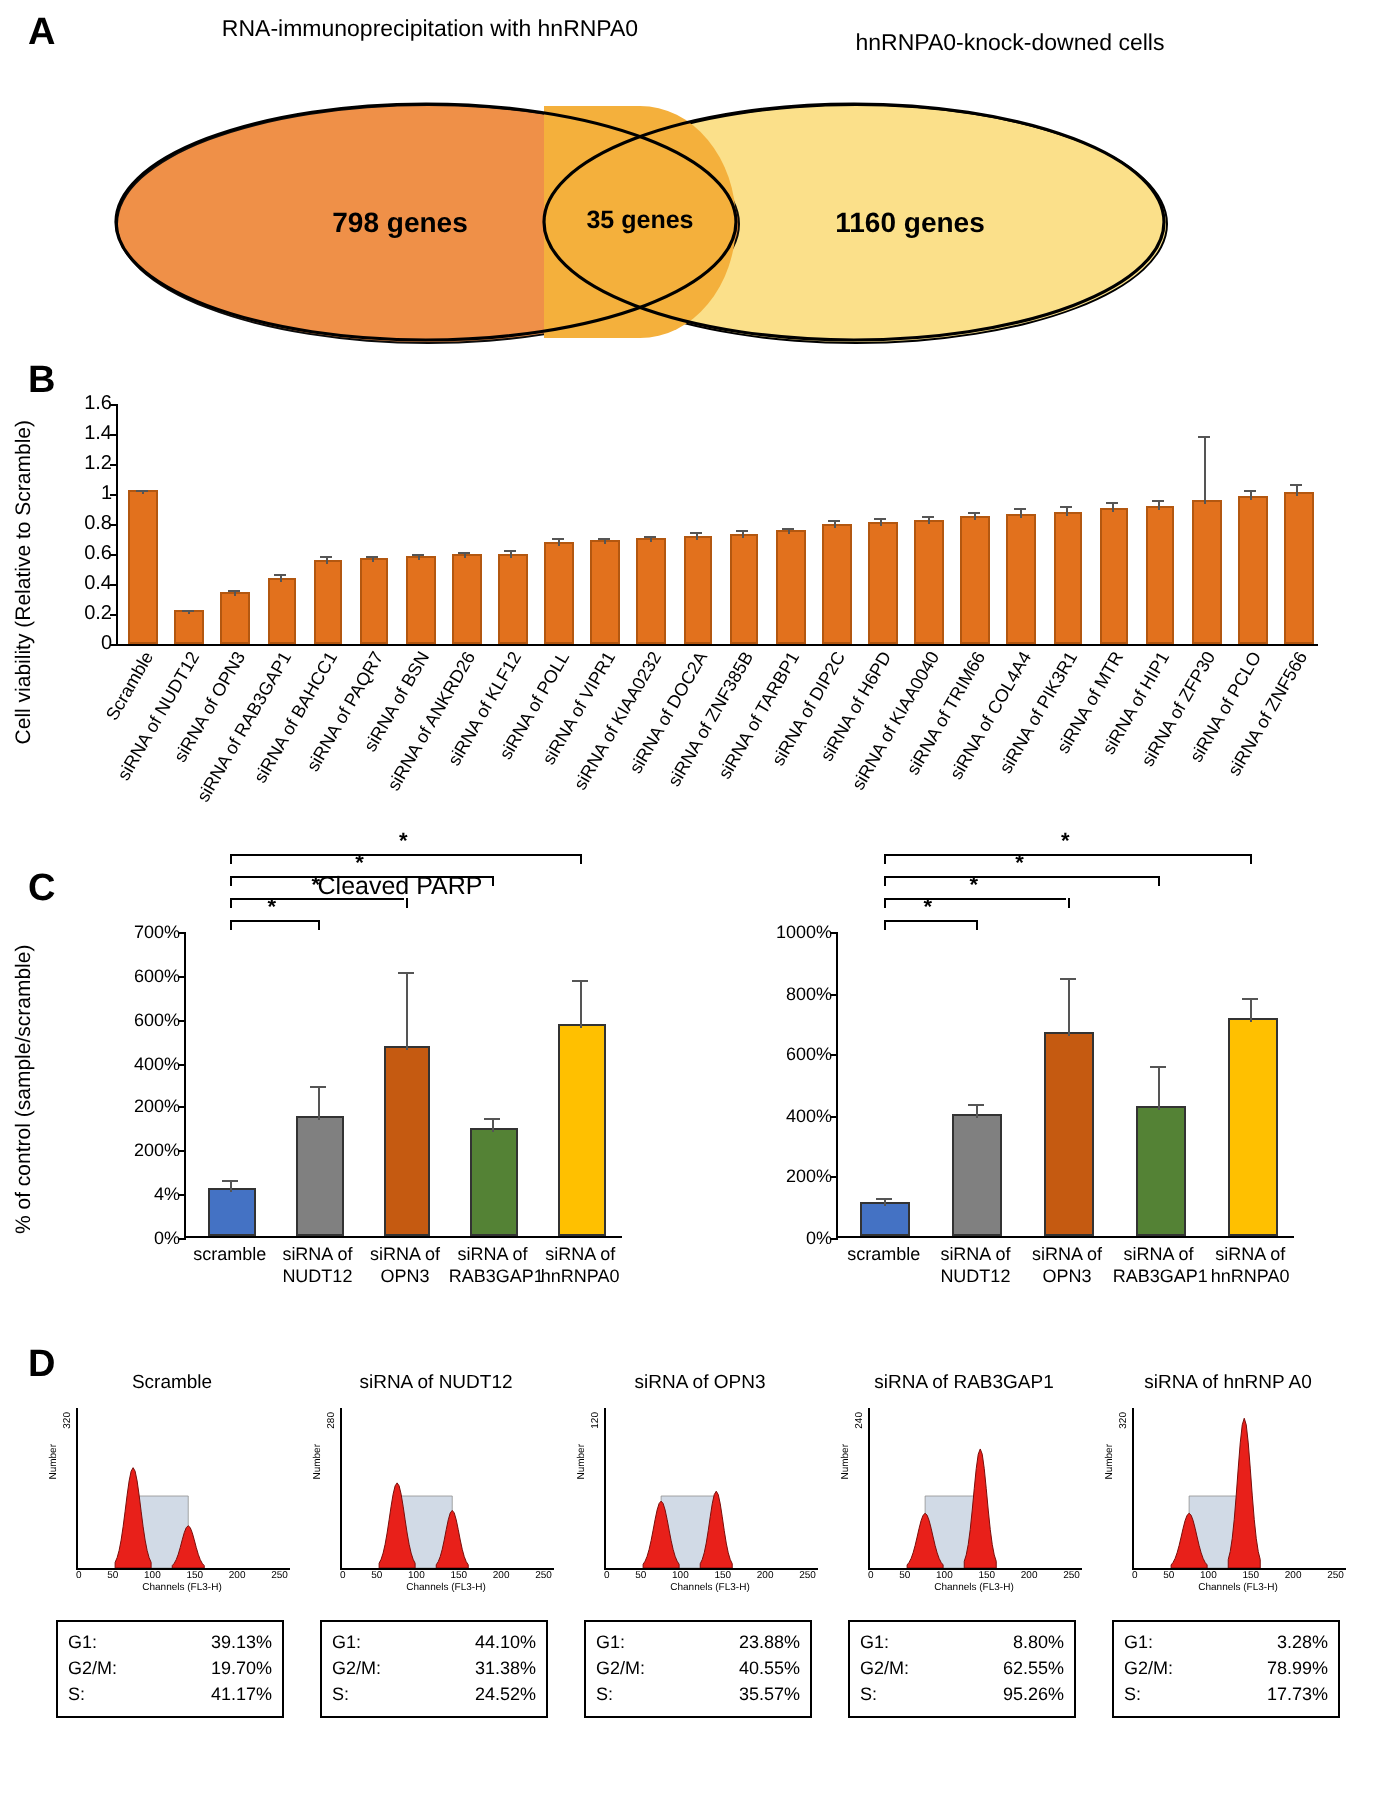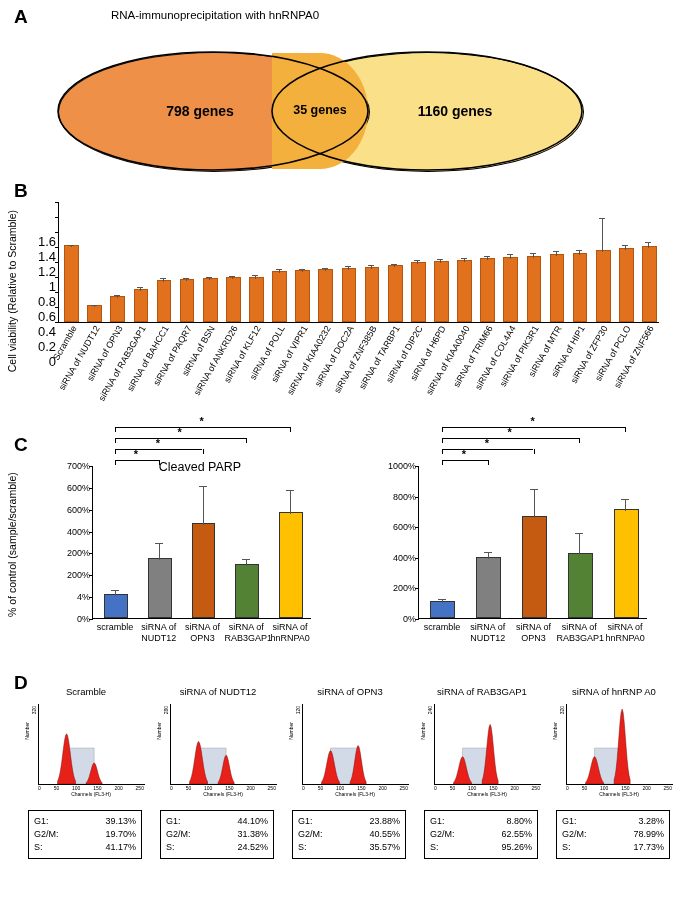--- a/index.html
+++ b/index.html
@@ -11,21 +11,21 @@
   .venn-title{position:absolute;text-align:center;font-size:11.5px;line-height:14px;}
   .ellipse{position:absolute;border:1.6px solid #000;border-radius:50%;}
   #ell-left{left:58px;top:52px;width:310px;height:118px;background:#ef8b3f;}
   #ell-right{left:272px;top:52px;width:310px;height:118px;background:#fbe08a;}
   #ell-inter{left:272px;top:52px;width:96px;height:118px;background:#f6b73c;border-radius:50%;overflow:hidden;border:none;}
   .venn-label{position:absolute;font-size:14px;font-weight:bold;text-align:center;}
 
   
   #panelB{position:absolute;left:0;top:180px;width:698px;height:250px;}
   #bchart{position:absolute;left:58px;top:22px;width:600px;height:120px;border-left:1px solid #000;border-bottom:1px solid #000;}
-  .b-ytick{position:absolute;right:100%;transform:translateY(-50%);font-size:13px;padding-right:3px;white-space:nowrap;margin-top:39px;}
+  .b-ytick{position:absolute;right:100%;transform:translateY(-50%);font-size:10px;padding-right:3px;white-space:nowrap;}
   .b-tickmark{position:absolute;right:100%;width:4px;height:1px;background:#000;}
   .bar{position:absolute;bottom:0;background:#e2711d;border:0.5px solid #b35710;}
   .err{position:absolute;width:1px;background:#555;}
   .errcap{position:absolute;height:1px;background:#555;}
   .b-xlab{position:absolute;font-size:9px;white-space:nowrap;transform-origin:left top;transform:rotate(-60deg);}
   #b-ytitle{position:absolute;left:6px;top:30px;width:16px;font-size:10.5px;writing-mode:vertical-rl;transform:rotate(180deg);text-align:center;}
 
   
   #panelC{position:absolute;left:0;top:432px;width:698px;height:238px;}
   .c-title{position:absolute;font-size:12.5px;text-align:center;}
@@ -47,20 +47,21 @@
   .flow-ylab{position:absolute;font-size:5px;writing-mode:vertical-rl;transform:rotate(180deg);}
   .statbox{position:absolute;border:1px solid #000;font-size:9px;padding:4px 5px;box-sizing:border-box;line-height:13px;}
   .statrow{display:flex;justify-content:space-between;}
 </style>
 </head>
 <body>
 
 <div id="panelA">
   <div class="panel-letter" style="left:14px;top:6px;">A</div>
   <div class="venn-title" style="left:110px;top:8px;width:210px;">RNA-immunoprecipitation with hnRNPA0</div>
+  <div class="venn-title" style="left:390px;top:15px;width:230px;">hnRNPA0-knock-downed cells</div>
 
   <div class="ellipse" id="ell-right"></div>
   <div class="ellipse" id="ell-left" style="opacity:0.95;"></div>
   <div id="ell-inter" style="position:absolute;left:272px;top:53px;width:96px;height:116px;background:#f4b03c;border-radius:0 50% 50% 0 / 0 50% 50% 0;"></div>
   <svg width="698" height="180" style="position:absolute;left:0;top:0;pointer-events:none;">
     <ellipse cx="213" cy="111" rx="155" ry="59" fill="none" stroke="#000" stroke-width="1.6"></ellipse>
     <ellipse cx="427" cy="111" rx="155" ry="59" fill="none" stroke="#000" stroke-width="1.6"></ellipse>
   </svg>
 
   <div class="venn-label" style="left:140px;top:103px;width:120px;">798 genes</div>
@@ -193,21 +194,21 @@
       <div class="bar" style="left: 583.086px; width: 12.7135px; height: 74.25px; background: rgb(226, 113, 29);"></div>
       <div class="err" style="left: 589.442px; bottom: 74.25px; height: 4.5px;"></div>
       <div class="errcap" style="left: 586.442px; width: 6px; bottom: 78.75px;"></div>
       <div class="b-xlab" style="left: 588.442px; top: 122px; transform: translateX(-100%) rotate(-60deg); transform-origin: right top; direction: ltr; white-space: nowrap; text-align: right; position: absolute;">siRNA of ZNF566</div>
     </div>
 </div>
 
 <div id="panelC">
   <div class="panel-letter" style="left:14px;top:2px;">C</div>
   <div id="c-ytitle" style="left:6px;top:38px;height:150px;">% of control (sample/scramble)</div>
-  <div class="c-title" style="left:100px;top:28px;width:200px;">Cleaved PARP</div>
+  <div class="c-title" style="left:100px;top:4px;width:200px;">Cleaved PARP</div>
   <div class="cchart" id="cchart0" style="left:92px;top:34px;width:218px;height:152px;">
       <div class="c-ytick" style="top: 153px;">0%</div>
       <div class="c-gridtick" style="top: 153px;"></div>
       <div class="c-ytick" style="top: 131.143px;">4%</div>
       <div class="c-gridtick" style="top: 131.143px;"></div>
       <div class="c-ytick" style="top: 109.286px;">200%</div>
       <div class="c-gridtick" style="top: 109.286px;"></div>
       <div class="c-ytick" style="top: 87.4286px;">200%</div>
       <div class="c-gridtick" style="top: 87.4286px;"></div>
       <div class="c-ytick" style="top: 65.5714px;">400%</div>

